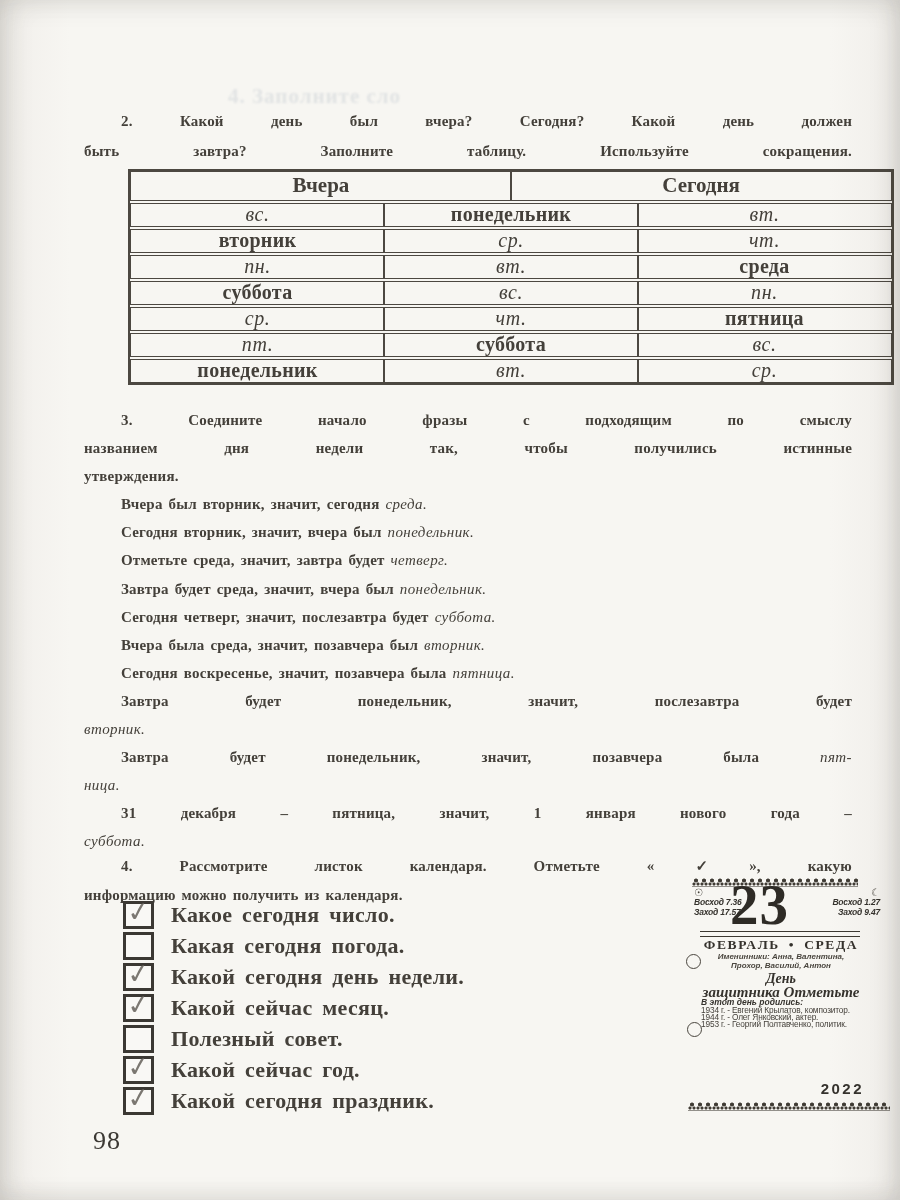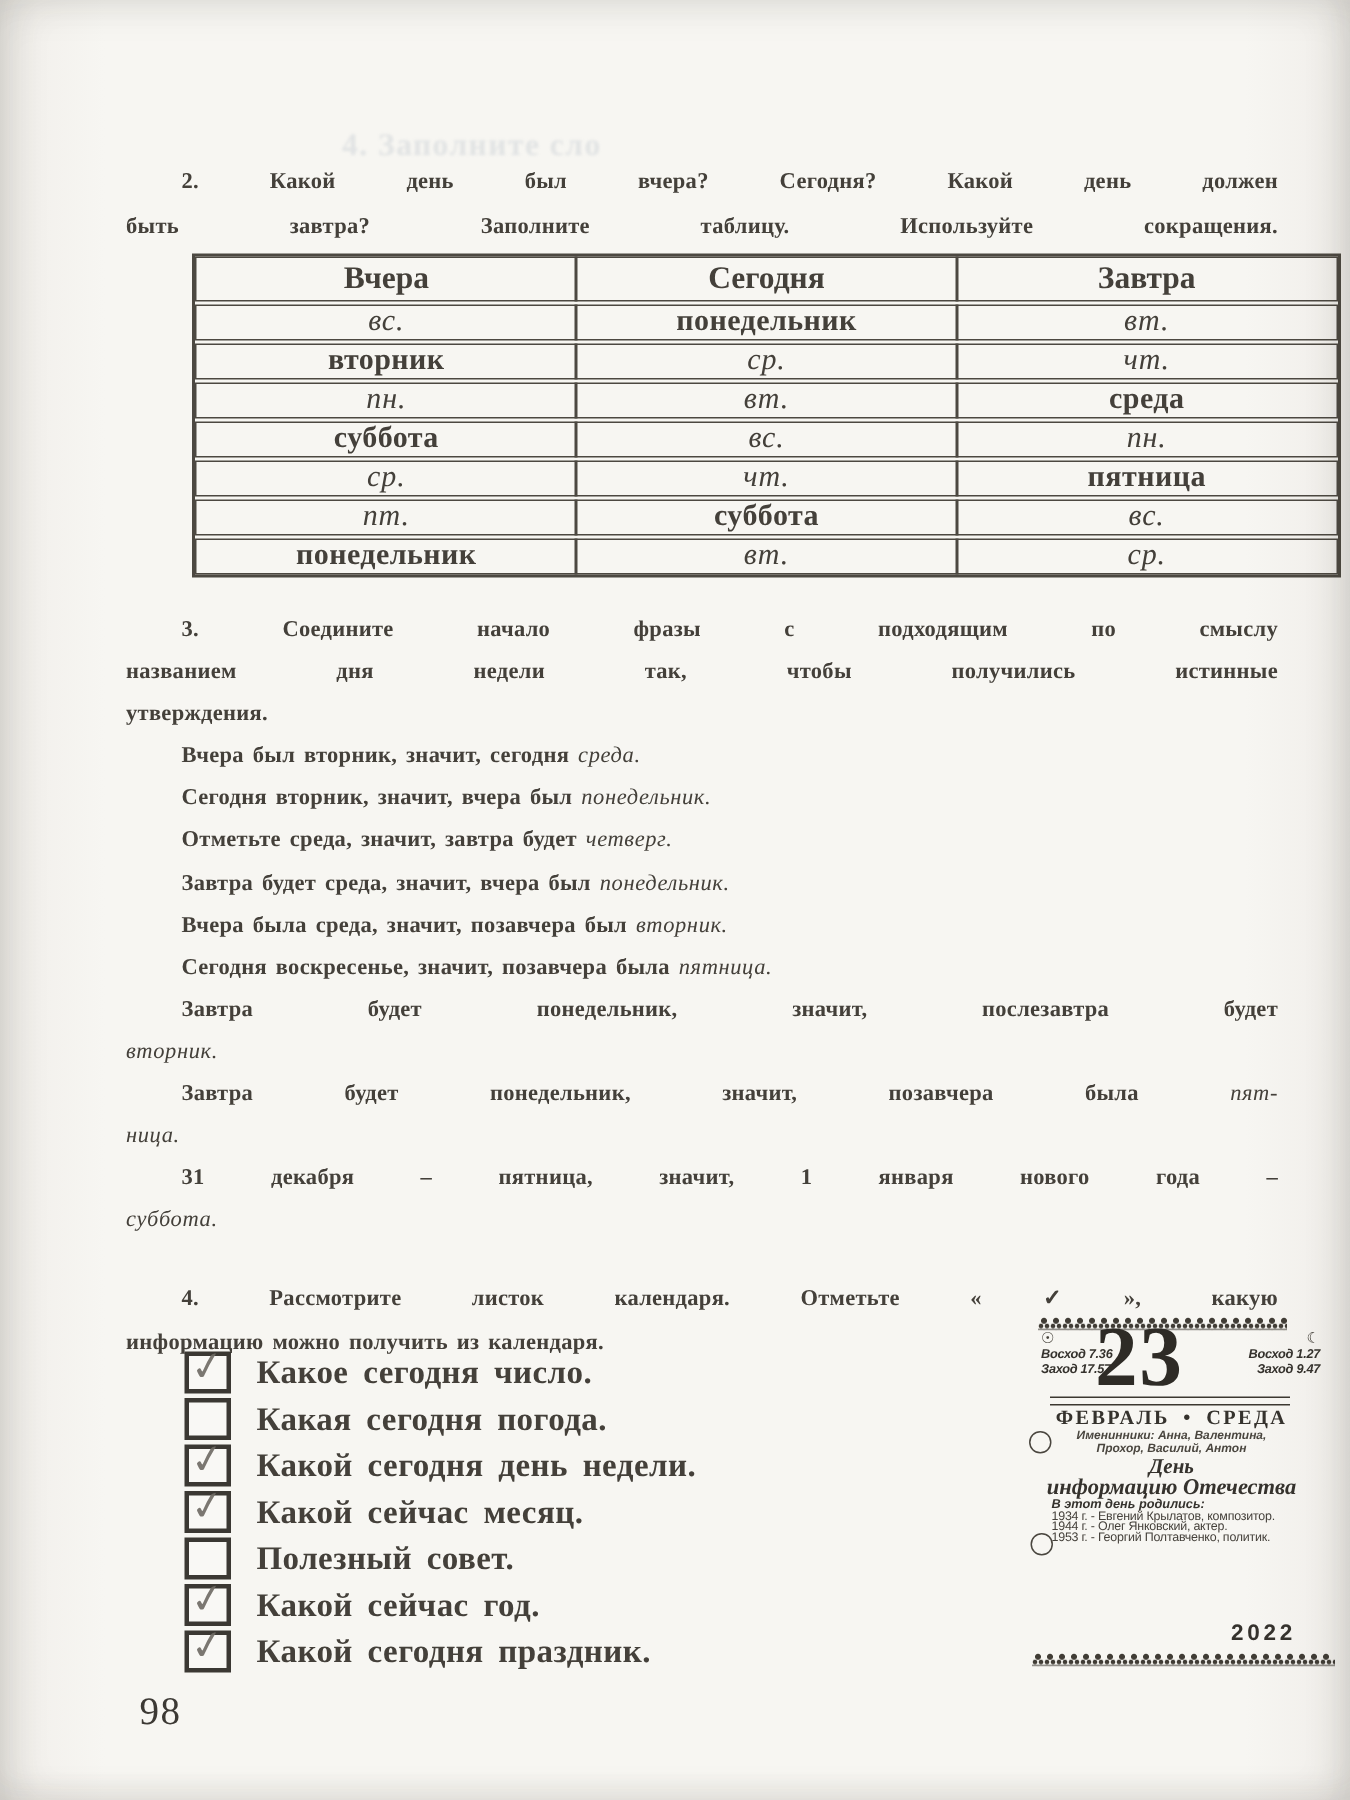--- a/index.html
+++ b/index.html
@@ -100,21 +100,20 @@
 
   <div class="flow" id="task2-heading">
       <div class="tline ind fill"><span>2. Какой день был вчера? Сегодня? Какой день должен</span></div>
       <div class="tline fill"><span>быть завтра? Заполните таблицу. Используйте сокращения.</span></div>
     </div>
 
   <div class="tbl" id="days-table">
       <div class="trow head">
         <div class="tcell">Вчера</div>
         <div class="tcell">Сегодня</div>
-        <div class="tcell">Завтра</div>
       </div>
       <div class="trow">
         <div class="tcell hand">вс.</div>
         <div class="tcell print">понедельник</div>
         <div class="tcell hand">вт.</div>
       </div>
       <div class="trow">
         <div class="tcell print">вторник</div>
         <div class="tcell hand">ср.</div>
         <div class="tcell hand">чт.</div>
@@ -147,20 +146,21 @@
     </div>
 
   <div class="flow" id="task3-block">
       <div class="tline ind fill"><span>3. Соедините начало фразы с подходящим по смыслу</span></div>
       <div class="tline fill"><span>названием дня недели так, чтобы получились истинные</span></div>
       <div class="tline"><span>утверждения.</span></div>
       <div class="tline ind"><span>Вчера был вторник, значит, сегодня </span><em>среда.</em></div>
       <div class="tline ind"><span>Сегодня вторник, значит, вчера был </span><em>понедельник.</em></div>
       <div class="tline ind"><span>Отметьте среда, значит, завтра будет </span><em>четверг.</em></div>
       <div class="tline ind"><span>Завтра будет среда, значит, вчера был </span><em>понедельник.</em></div>
+      <div class="tline ind"><span>Сегодня четверг, значит, послезавтра будет </span><em>суббота.</em></div>
       <div class="tline ind"><span>Вчера была среда, значит, позавчера был </span><em>вторник.</em></div>
       <div class="tline ind"><span>Сегодня воскресенье, значит, позавчера была </span><em>пятница.</em></div>
       <div class="tline ind fill"><span>Завтра будет понедельник, значит, послезавтра будет</span></div>
       <div class="tline"><em>вторник.</em></div>
       <div class="tline ind fill"><span>Завтра будет понедельник, значит, позавчера была </span><em>пят-</em></div>
       <div class="tline"><em>ница.</em></div>
       <div class="tline ind fill"><span>31 декабря – пятница, значит, 1 января нового года –</span></div>
       <div class="tline"><em>суббота.</em></div>
     </div>
 
@@ -211,21 +211,21 @@
     <div class="moon-block">
       <span class="astro-glyph">☾</span>
       <div class="astro-line">Восход 1.27</div>
       <div class="astro-line">Заход 9.47</div>
     </div>
     <div class="cal-rule"></div>
     <div class="cal-month">ФЕВРАЛЬ • СРЕДА</div>
     <div class="cal-namedays">Именинники: Анна, Валентина, Прохор, Василий, Антон</div>
     <div class="hole h1"></div>
     <div class="cal-holiday1">День</div>
-    <div class="cal-holiday2">информацию Отечества</div>
+    <div class="cal-holiday2">защитника Отметьте</div>
     <div class="cal-born">
       <div class="born-title">В этот день родились:</div>
       <div id="born-lines">
           <div class="born-line">1934 г. - Евгений Крылатов, композитор.</div>
           <div class="born-line">1944 г. - Олег Янковский, актер.</div>
           <div class="born-line">1953 г. - Георгий Полтавченко, политик.</div>
         </div>
     </div>
     <div class="hole h2"></div>
     <div class="cal-year">2022</div>

